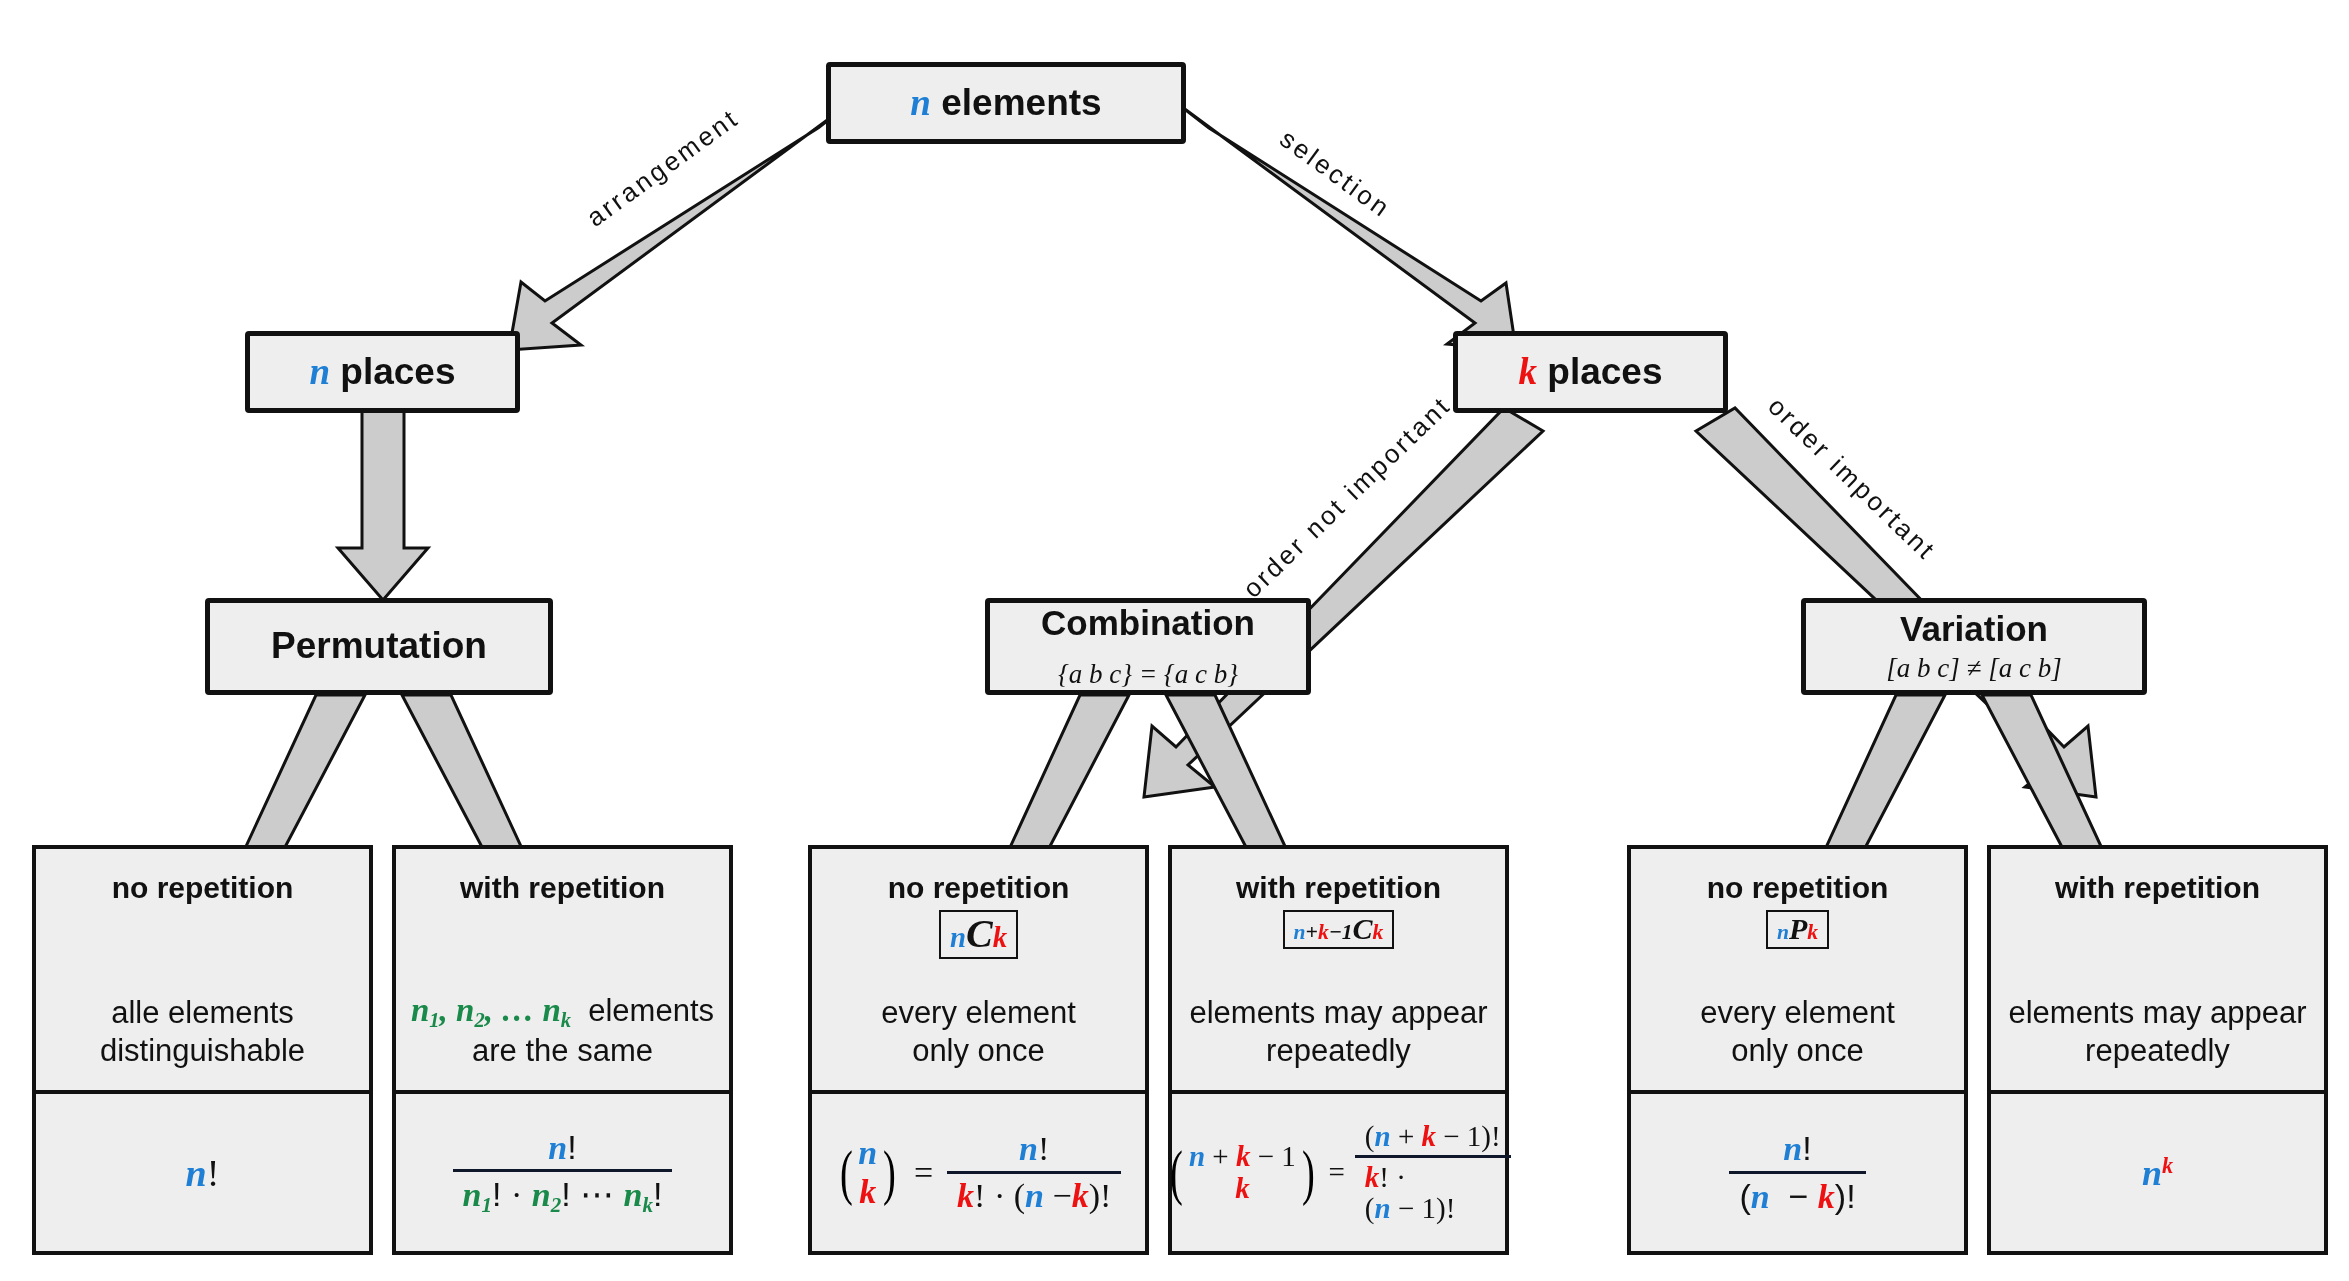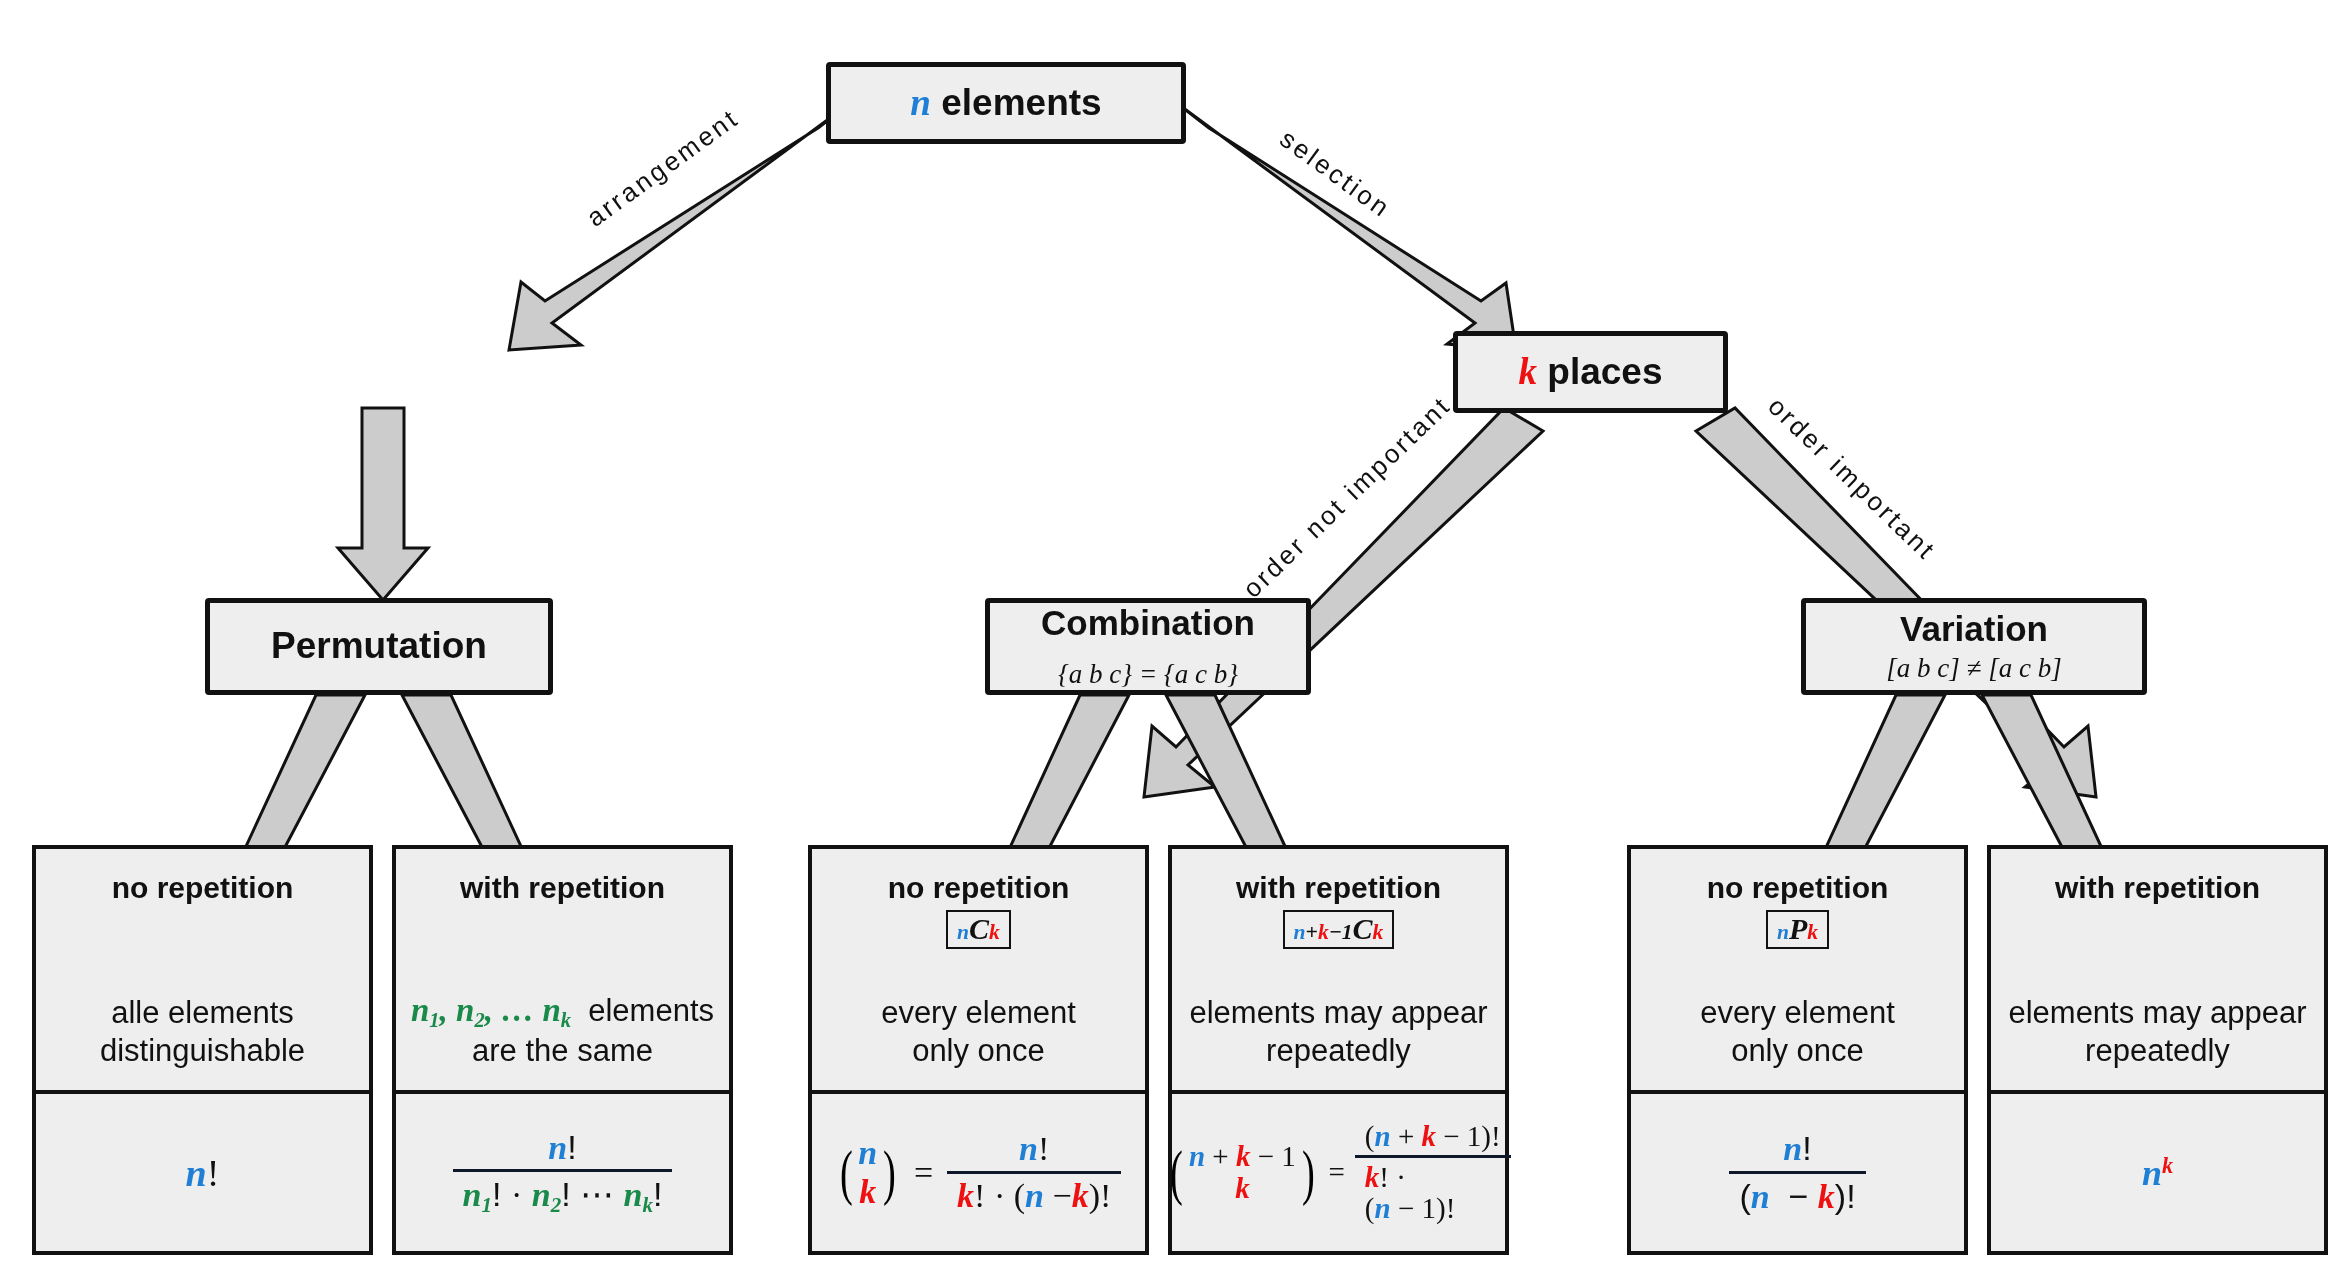--- a/index.html
+++ b/index.html
@@ -98,20 +98,25 @@
   <div class="elabel" style="left:1740px;top:420px;transform:rotate(44deg) translate(0,-150%);">
     <span>order important</span>
   </div>
 
   <div class="node" style="left:826px;top:62px;width:360px;height:82px;">
     <div class="title" style="font-size:37px;">
       <span class="mi blue">n</span><span>&nbsp;</span><span>elements</span>
     </div>
   </div>
 
+  <div class="node" style="left:245px;top:331px;width:275px;height:82px;">
+    <div class="title" style="font-size:37px;">
+      <span class="mi blue">n</span><span>&nbsp;</span><span>places</span>
+    </div>
+  </div>
 
   <div class="node" style="left:205px;top:598px;width:348px;height:97px;">
     <div class="title" style="font-size:37px;">Permutation</div>
   </div>
 
   <div class="node" style="left:1453px;top:331px;width:275px;height:82px;">
     <div class="title" style="font-size:37px;">
       <span class="mi red">k</span><span>&nbsp;</span><span>places</span>
     </div>
   </div>
@@ -161,21 +166,21 @@
           <span class="mi green">n<sub>k</sub></span><span class="blk">!</span>
         </span>
       </span>
     </div>
   </div>
 
   <div class="leaf" style="left:808px;top:845px;width:341px;height:410px;">
     <div class="top">
       <div class="head">no repetition</div>
       <div class="badge">
-        <span class="mi" style="font-size:30px;">
+        <span class="mi" style="font-size:40px;">
           <span class="blue" style="font-size:.72em;">n</span><span class="blk">C</span><span class="red" style="font-size:.72em;">k</span>
         </span>
       </div>
       <div class="desc">
         <span>every element</span><br>
         <span>only once</span>
       </div>
     </div>
     <div class="bot">
       <span class="eq" style="font-size:34px;">

